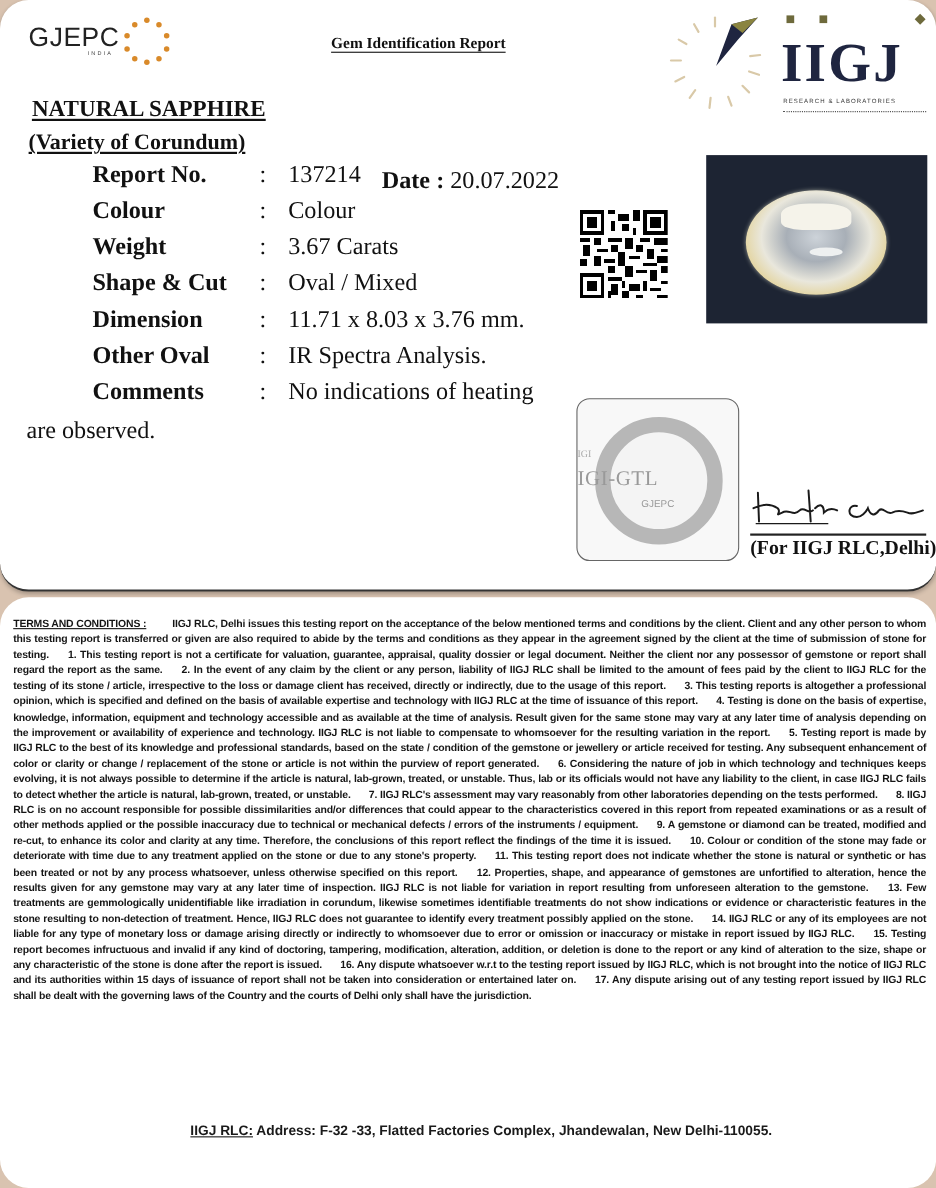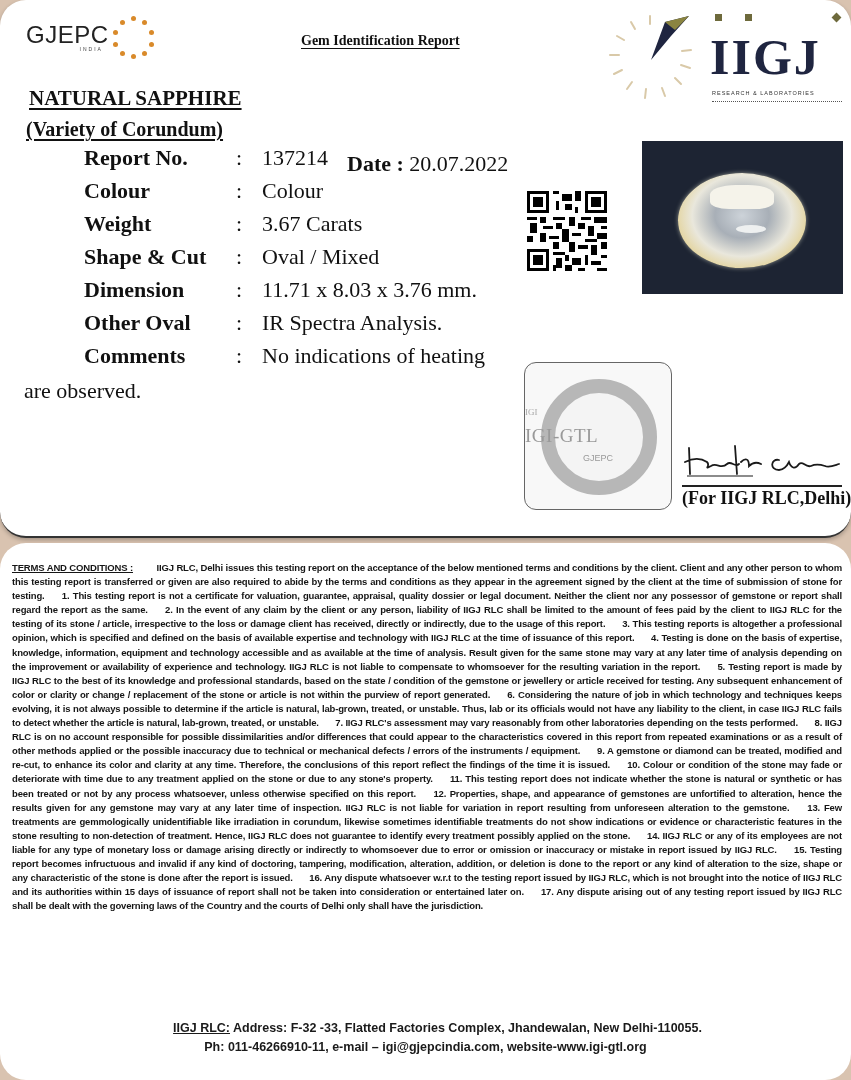--- a/index.html
+++ b/index.html
@@ -264,15 +264,14 @@
     <span>14. IIGJ RLC or any of its employees are not liable for any type of monetary loss or damage arising directly or indirectly to whomsoever due to error or omission or inaccuracy or mistake in report issued by IIGJ RLC.</span><span class="gap"></span>
     <span>15. Testing report becomes infructuous and invalid if any kind of doctoring, tampering, modification, alteration, addition, or deletion is done to the report or any kind of alteration to the size, shape or any characteristic of the stone is done after the report is issued.</span><span class="gap"></span>
     <span>16. Any dispute whatsoever w.r.t to the testing report issued by IIGJ RLC, which is not brought into the notice of IIGJ RLC and its authorities within 15 days of issuance of report shall not be taken into consideration or entertained later on.</span><span class="gap"></span>
     <span>17. Any dispute arising out of any testing report issued by IIGJ RLC shall be dealt with the governing laws of the Country and the courts of Delhi only shall have the jurisdiction.</span>
   </div>
 
   <div class="footer">
     <div>
       <span class="org">IIGJ RLC:</span><span> Address: F-32 -33, Flatted Factories Complex, Jhandewalan, New Delhi-110055.</span>
     </div>
-    <div>Ph: 011-46266910-11, e-mail – igi@gjepcindia.com, website-www.igi-gtl.org</div>
   </div>
 </div>
 
 </body></html>

